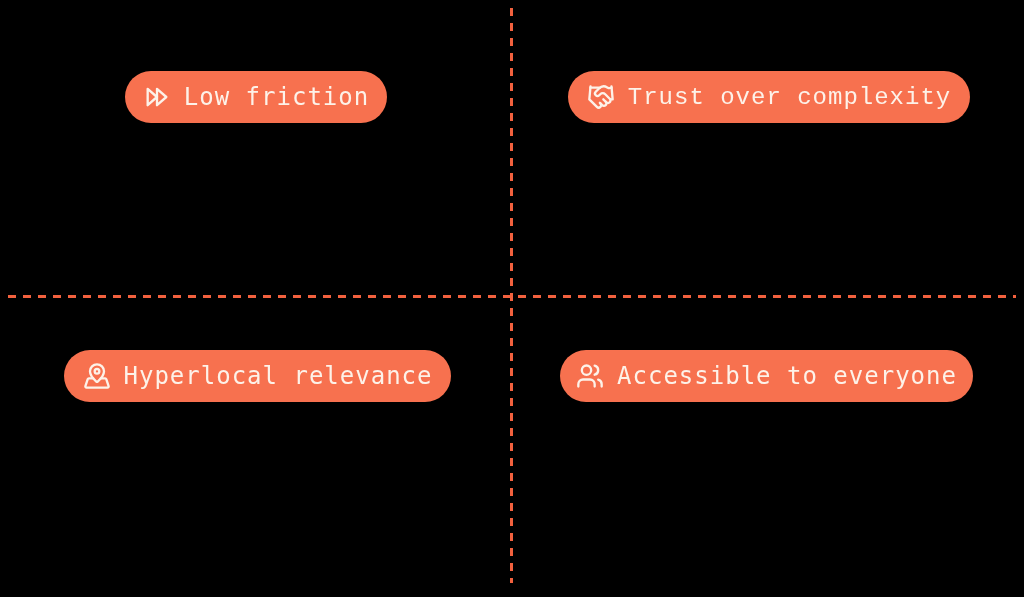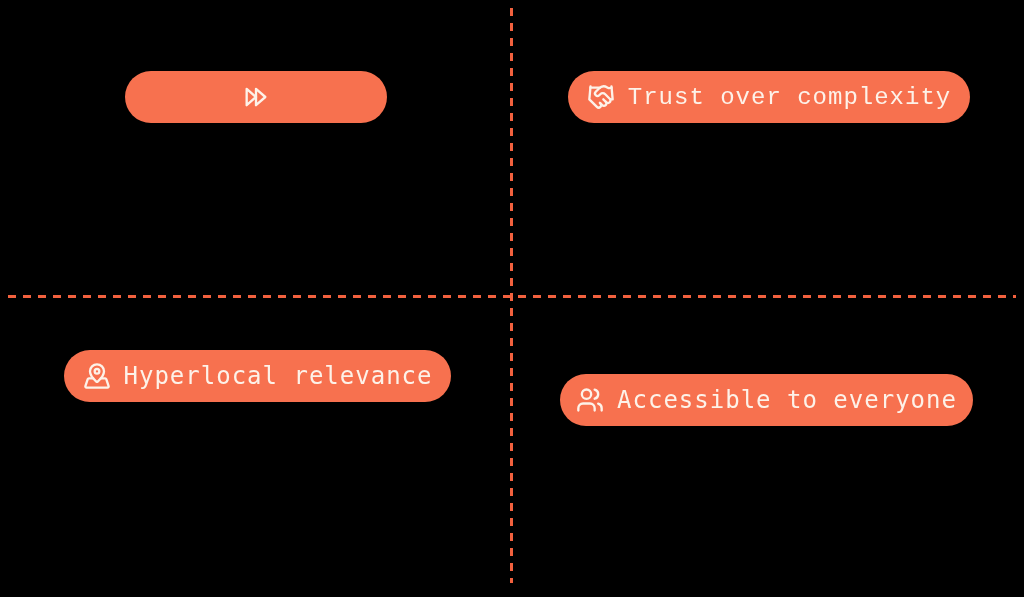--- a/index.html
+++ b/index.html
@@ -39,33 +39,34 @@
     box-sizing: border-box;
   }
   .badge svg {
     width: 28px; height: 28px; flex: 0 0 auto;
     stroke: var(--badge-text); fill: none;
     stroke-width: 2; stroke-linecap: round; stroke-linejoin: round;
   }
   #badge-tl { left: 125px; top: 71px;  width: 262px; }
   #badge-tr { left: 568px; top: 71px;  width: 402px; font-family: Liberation Mono, monospace; }
   #badge-bl { left: 64px;  top: 350px; width: 387px; }
-  #badge-br { left: 560px; top: 350px; width: 413px; margin-top: 24px; }
+  #badge-br { left: 560px; top: 350px; width: 413px; }
 </style>
 </head>
 <body style="background: rgb(0, 0, 0);">
 
 <div class="divider-h"></div>
 <div class="divider-v"></div>
 
 <div class="badge" id="badge-tl">
   <svg viewBox="0 0 24 24">
     <path d="M4 5 12 12 4 19 Z"></path>
     <path d="M12 5 20 12 12 19 Z"></path>
   </svg>
+  <span>Low friction</span>
 </div>
 
 <div class="badge" id="badge-tr">
   <svg viewBox="0 0 24 24">
     <path d="m11 17 2 2a1 1 0 1 0 3-3"></path>
     <path d="m14 14 2.5 2.5a1 1 0 1 0 3-3l-3.88-3.88a3 3 0 0 0-4.24 0l-.88.88a1 1 0 1 1-3-3l2.81-2.81a5.79 5.79 0 0 1 7.06-.87l.47.28a2 2 0 0 0 1.42.25L21 4"></path>
     <path d="m21 3 1 11h-2"></path>
     <path d="M3 3 2 14l6.5 6.5a1 1 0 1 0 3-3"></path>
     <path d="M3 4h8"></path>
   </svg>

